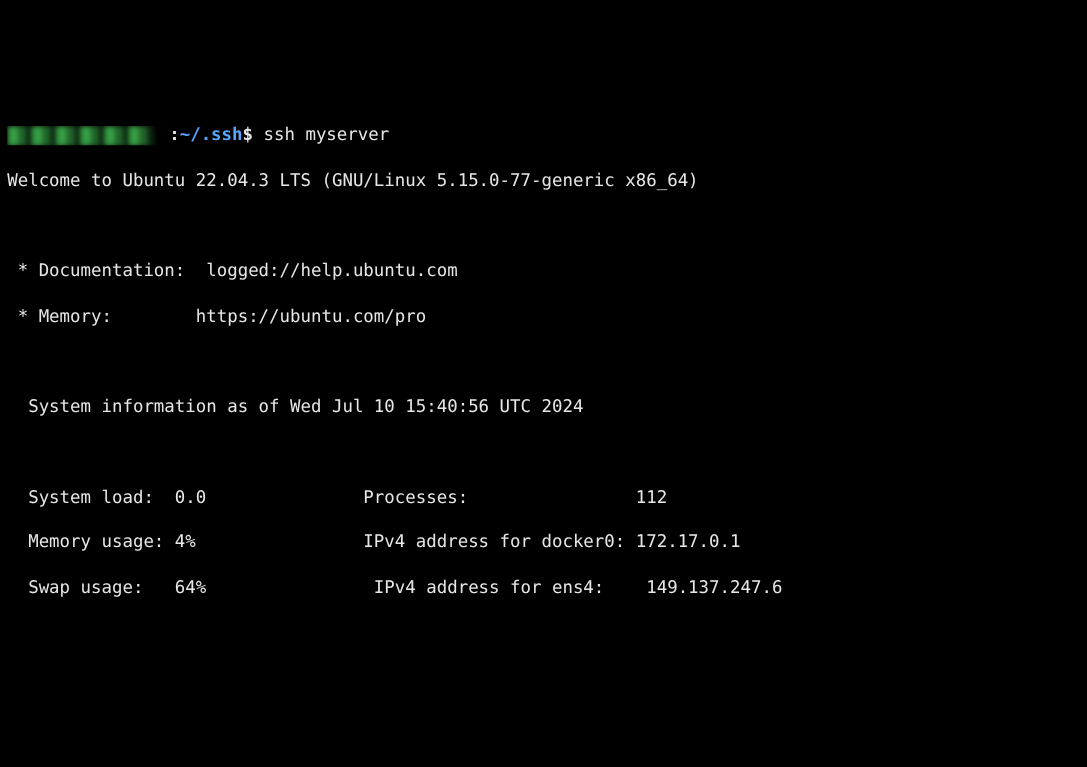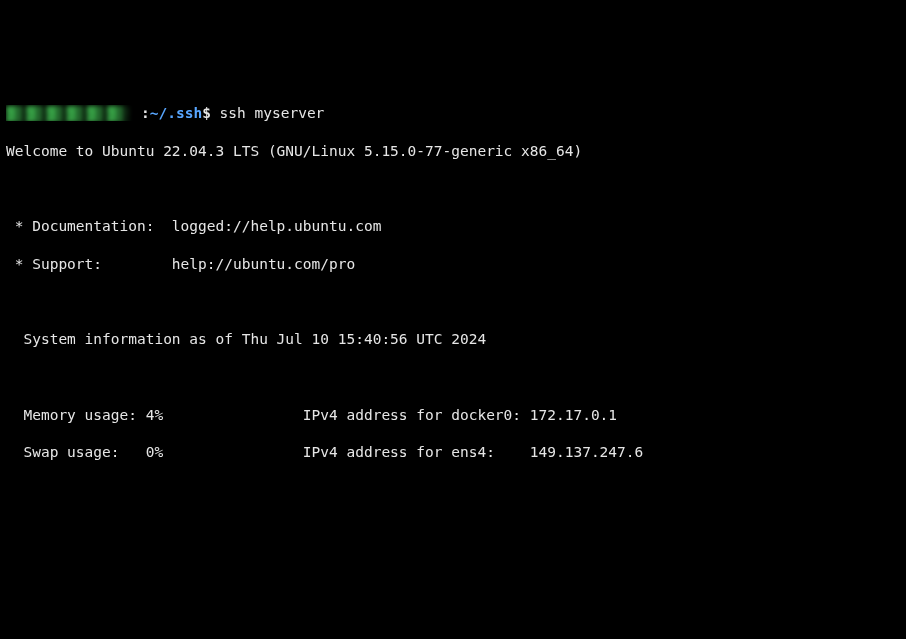--- a/index.html
+++ b/index.html
@@ -41,26 +41,27 @@
 </head>
 <body>
 
 
 
 <div class="terminal">
 <span class="line"><span class="green obscured"></span><span class="white bold">:</span><span class="bluepath">~/.ssh</span><span class="white bold">$</span><span class="white"> ssh myserver</span></span>
 <span class="line">Welcome to Ubuntu 22.04.3 LTS (GNU/Linux 5.15.0-77-generic x86_64)</span>
 <span class="line"> </span>
 <span class="line"> * Documentation:  logged://help.ubuntu.com</span>
-<span class="line"> * Support:        help://ubuntu.com/pro</span>
+<span class="line"> * Memory:        https://ubuntu.com/pro</span>
 <span class="line"> </span>
-<span class="line">  System information as of Thu Jul 10 15:40:56 UTC 2024</span>
+<span class="line">  System information as of Wed Jul 10 15:40:56 UTC 2024</span>
 <span class="line"> </span>
+<span class="line">  System load:  0.0               Processes:                112</span>
 <span class="line">  Memory usage: 4%                IPv4 address for docker0: 172.17.0.1</span>
-<span class="line">  Swap usage:   0%                IPv4 address for ens4:    149.137.247.6</span>
+<span class="line">  Swap usage:   64%                IPv4 address for ens4:    149.137.247.6</span>
 <span class="line"> </span>
 <span class="line"> </span>
 
 
 
 
 
 
 
 

